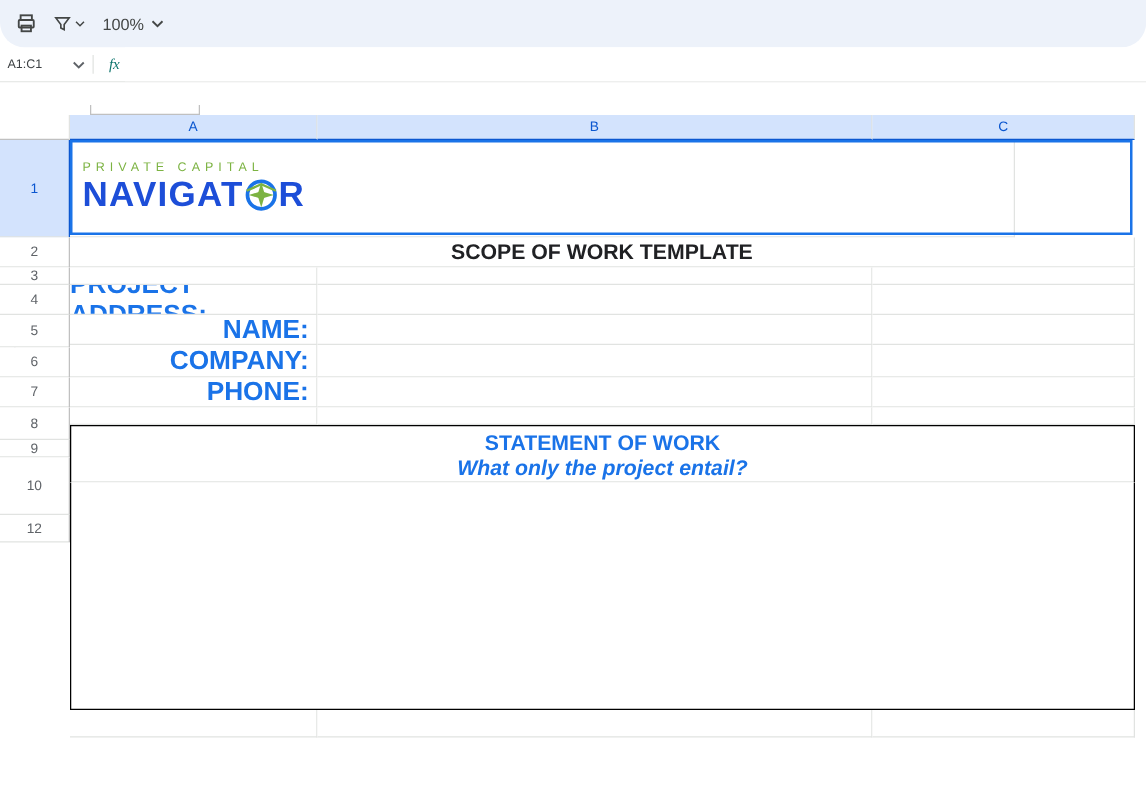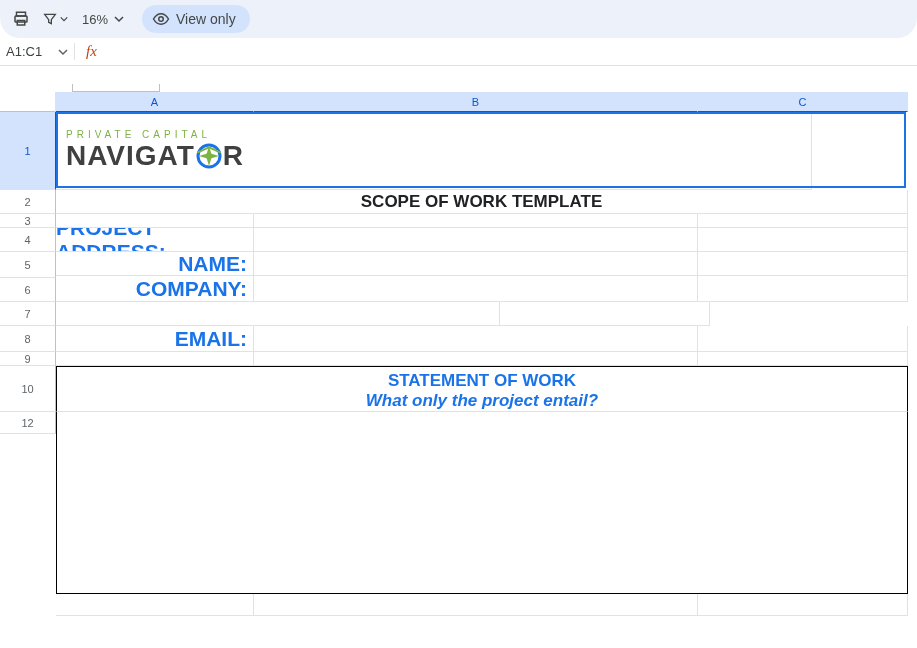--- a/index.html
+++ b/index.html
@@ -36,25 +36,25 @@
       align-items: center;
       border-bottom: 1px solid #e1e3e1;
       padding-left: 6px;
       background: #fff;
     }
     .cellref {
       width: 68px;
       display: flex;
       align-items: center;
       justify-content: space-between;
-      font-size: 13px;
+      font-size: 10px;
       color: #3c4043;
       padding-right: 6px;
     }
-    .fx { width: 26px; text-align: center; color: #c2410c; font-style: italic; font-family: serif; font-size: 15px; border-left: 1px solid #e1e3e1; padding-left: 8px; }
+    .fx { width: 26px; text-align: center; color: #0f766e; font-style: italic; font-family: serif; font-size: 12px; border-left: 1px solid #e1e3e1; padding-left: 8px; }
     .formula-input { flex:1; height:100%; border:none; outline:none; padding-left:6px; font-size:13px; }
 
     .sheet-area { position: relative; background: #fff; }
 
     .corner-box {
       position: absolute; left: 0; top: 26px; width: 56px; height: 20px;
       background: #fff; border-right: 1px solid #e1e3e1; border-bottom: 1px solid #c0c0c0;
     }
     .col-headers {
       position: absolute; left: 56px; top: 26px; height: 20px; display: flex;
@@ -102,21 +102,21 @@
       border-radius: 0 4px 4px 0; background:#fff; font-size:10px; display:flex;align-items:center;justify-content:center;
       color:#5f6368;
     }
 
     .tab-indicator {
       position:absolute; left:72px; top:18px; width:88px; height:8px; border-left:1px solid #c0c0c0; border-right:1px solid #c0c0c0; border-bottom:1px solid #c0c0c0;
     }
 
     .logo { display:flex; flex-direction:column; align-items:flex-start; padding-left:10px; }
     .logo-line1 { color:#7cb342; font-size:10px; letter-spacing:4px; font-weight:500; }
-    .logo-line2 { color:#404040; font-size:28px; font-weight:800; letter-spacing:1px; display:flex; align-items:center; }
+    .logo-line2 { color:#1d4ed8; font-size:28px; font-weight:800; letter-spacing:1px; display:flex; align-items:center; }
     .logo-o { position:relative; display:inline-flex; align-items:center; justify-content:center; width:28px; }
     .logo-o svg { width:26px; height:26px; }
     .roof { position:absolute; top:-6px; width:40px; height:10px; }
   </style>
 </head>
 <body>
 
 <div class="toolbar">
   <div class="toolbar-btn">
     <svg width="18" height="18" viewBox="0 0 24 24" fill="none" stroke="#444746" stroke-width="2">
@@ -127,31 +127,24 @@
   </div>
   <div class="toolbar-btn" style="display:flex;gap:2px;align-items:center;">
     <svg width="16" height="16" viewBox="0 0 24 24" fill="none" stroke="#444746" stroke-width="2">
         <path d="M4 5h16L14 13v6l-4-2v-4L4 5z"></path>
       </svg>
     <svg width="8" height="8" viewBox="0 0 10 10">
         <path d="M1 3l4 4 4-4" fill="none" stroke="#444746" stroke-width="1.5"></path>
       </svg>
   </div>
   <div class="zoom">
-    <span>16%</span>
+    <span>100%</span>
     <svg width="10" height="10" viewBox="0 0 10 10">
         <path d="M1 3l4 4 4-4" fill="none" stroke="#444746" stroke-width="1.5"></path>
       </svg>
-  </div>
-  <div class="view-only">
-    <svg width="18" height="18" viewBox="0 0 24 24" fill="none" stroke="#444746" stroke-width="2">
-        <path d="M2 12s4-7 10-7 10 7 10 7-4 7-10 7S2 12 2 12z"></path>
-        <circle cx="12" cy="12" r="3"></circle>
-      </svg>
-    <span>View only</span>
   </div>
 </div>
 
 <div class="cellref-row">
   <div class="cellref">
     <span>A1:C1</span>
     <svg width="10" height="10" viewBox="0 0 10 10">
         <path d="M1 3l4 4 4-4" fill="none" stroke="#5f6368" stroke-width="1.5"></path>
       </svg>
   </div>
@@ -224,27 +217,23 @@
         <div class="cell field-label" style="width: 198px; height: 24px;">NAME:</div>
         <div class="cell " style="width: 444px; height: 24px;"></div>
         <div class="cell " style="width: 210px; height: 24px;"></div>
       </div>
       <div class="grid-row">
         <div class="cell field-label" style="width: 198px; height: 26px;">COMPANY:</div>
         <div class="cell " style="width: 444px; height: 26px;"></div>
         <div class="cell " style="width: 210px; height: 26px;"></div>
       </div>
       <div class="grid-row">
+        <div class="cell field-label" style="width: 198px; height: 24px;">PHONE:</div>
         <div class="cell " style="width: 444px; height: 24px;"></div>
         <div class="cell " style="width: 210px; height: 24px;"></div>
-      </div>
-      <div class="grid-row">
-        <div class="cell field-label" style="width: 198px; height: 26px;">EMAIL:</div>
-        <div class="cell " style="width: 444px; height: 26px;"></div>
-        <div class="cell " style="width: 210px; height: 26px;"></div>
       </div>
       <div class="grid-row">
         <div class="cell " style="width: 198px; height: 14px;"></div>
         <div class="cell " style="width: 444px; height: 14px;"></div>
         <div class="cell " style="width: 210px; height: 14px;"></div>
       </div>
       <div class="grid-row">
         <div class="cell stmt" style="width: 852px; height: 46px; border-top: 1px solid rgb(0, 0, 0); border-left: 1px solid rgb(0, 0, 0); border-right: 1px solid rgb(0, 0, 0);">
           <div class="l1">STATEMENT OF WORK</div>
    <div class="l2">What only the project entail?</div>

